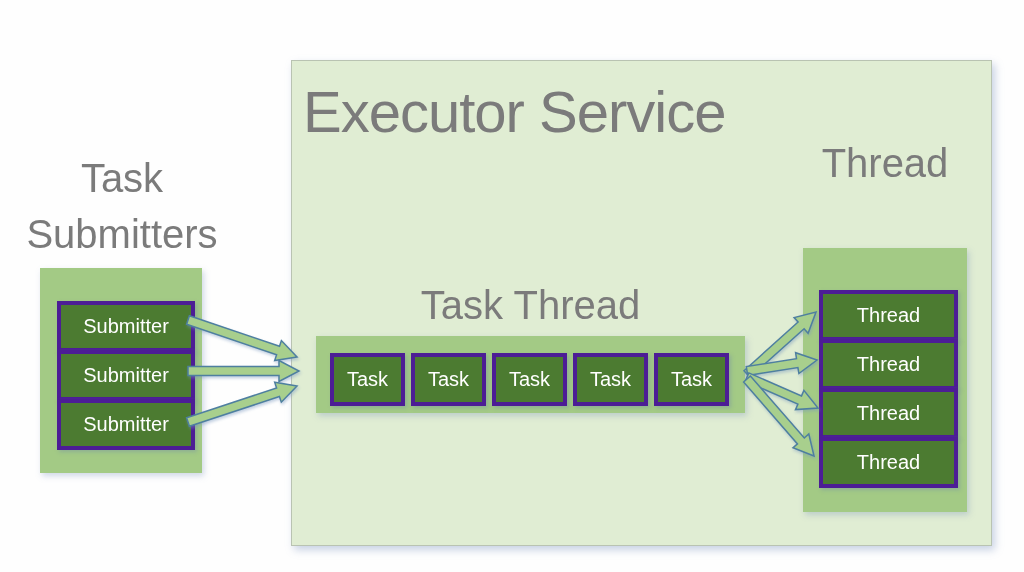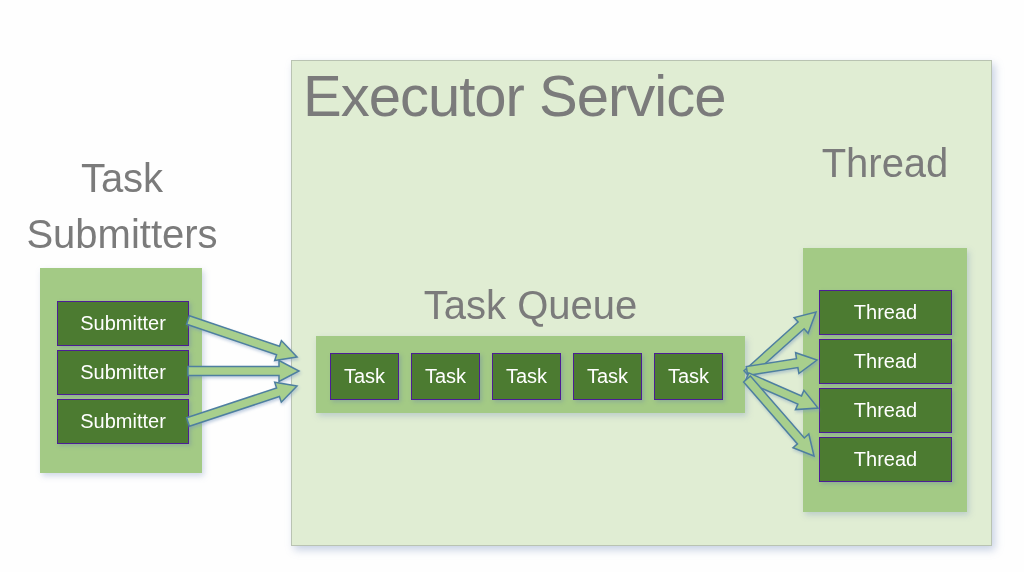--- a/index.html
+++ b/index.html
@@ -8,21 +8,21 @@
     background:var(--canvas-bg,#fefefe);
     font-family:"Liberation Sans",sans-serif;
   }
   .service-box{
     position:absolute;left:291px;top:60px;width:699px;height:484px;
     background:var(--service-bg,#e0edd3);
     border:1px solid #b9c3b2;
     box-shadow:3px 4px 8px rgba(120,145,190,.40);
   }
   .service-title{
-    position:absolute;left:303px;top:62px;
+    position:absolute;left:303px;top:78px;
     font-size:58px;line-height:68px;letter-spacing:-1px;white-space:nowrap;
     color:var(--title-text,#7b7b7b);
   }
   .side-title{
     position:absolute;color:var(--title-text,#7b7b7b);
     font-size:40px;line-height:56px;text-align:center;white-space:nowrap;
   }
   .ts-title{left:0;top:150px;width:244px;}
   .tq-title{left:316px;top:282px;width:429px;line-height:46px;}
   .tp-title{left:802px;top:136px;width:166px;line-height:55px;}
@@ -30,21 +30,21 @@
     position:absolute;
     background:var(--container-bg,#a3ca85);
     box-shadow:2px 3px 6px rgba(120,145,185,.35);
   }
   .ts-container{left:40px;top:268px;width:162px;height:205px;}
   .tq-container{left:316px;top:336px;width:429px;height:77px;}
   .tp-container{left:803px;top:248px;width:164px;height:264px;}
   .node{
     position:absolute;
     background:var(--node-bg,#4c7b31);
-    border:1px solid #4c1d95;
+    border:4px solid #4c1d95;
     box-shadow:2px 2px 4px rgba(110,135,170,.40);
     color:var(--node-text,#ffffff);
     font-size:20px;display:flex;align-items:center;justify-content:center;
   }
   .arrows{position:absolute;left:0;top:0;width:1024px;height:572px;pointer-events:none;}
   .arrows polygon{
     fill:var(--arrow-fill,#a8cf8d);
     stroke:var(--arrow-stroke,#4e7fa0);
     stroke-width:1.5;
     filter:drop-shadow(1.5px 2px 1.5px rgba(120,150,190,.45));
@@ -60,21 +60,21 @@
 
   <div class="side-title ts-title">
     <div>Task</div>
     <div>Submitters</div>
   </div>
   <div class="container ts-container"></div>
   <div class="node" style="left:57px;top:301px;width:130px;height:43px;">Submitter</div>
   <div class="node" style="left:57px;top:350px;width:130px;height:43px;">Submitter</div>
   <div class="node" style="left:57px;top:399px;width:130px;height:43px;">Submitter</div>
 
-  <div class="side-title tq-title">Task Queue</div>
+  <div class="side-title tq-title">Task Thread</div>
   <div class="container tq-container"></div>
   <div class="node" style="left:330px;top:353px;width:67px;height:45px;">Task</div>
   <div class="node" style="left:411px;top:353px;width:67px;height:45px;">Task</div>
   <div class="node" style="left:492px;top:353px;width:67px;height:45px;">Task</div>
   <div class="node" style="left:573px;top:353px;width:67px;height:45px;">Task</div>
   <div class="node" style="left:654px;top:353px;width:67px;height:45px;">Task</div>
 
   <div class="side-title tp-title">
     <div>Thread</div>
   </div>

